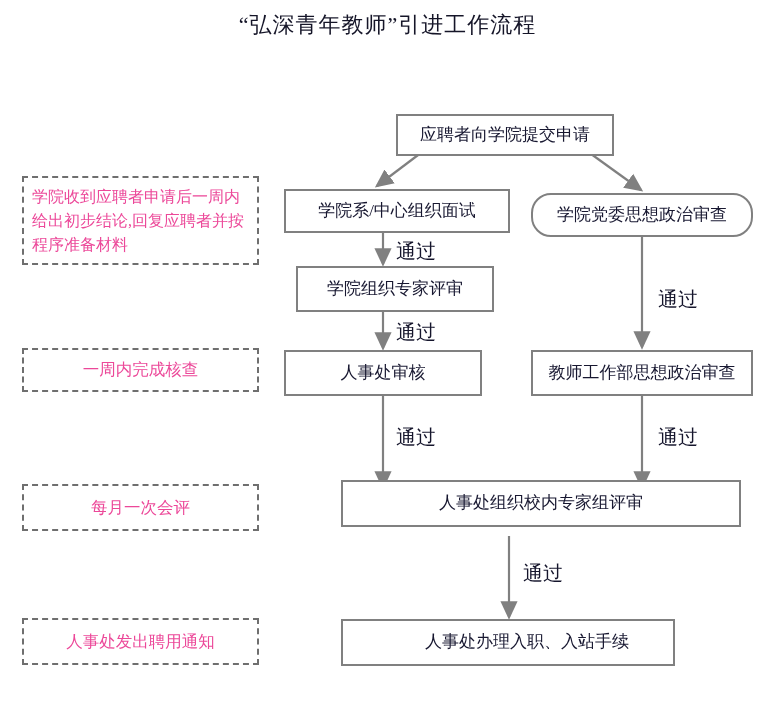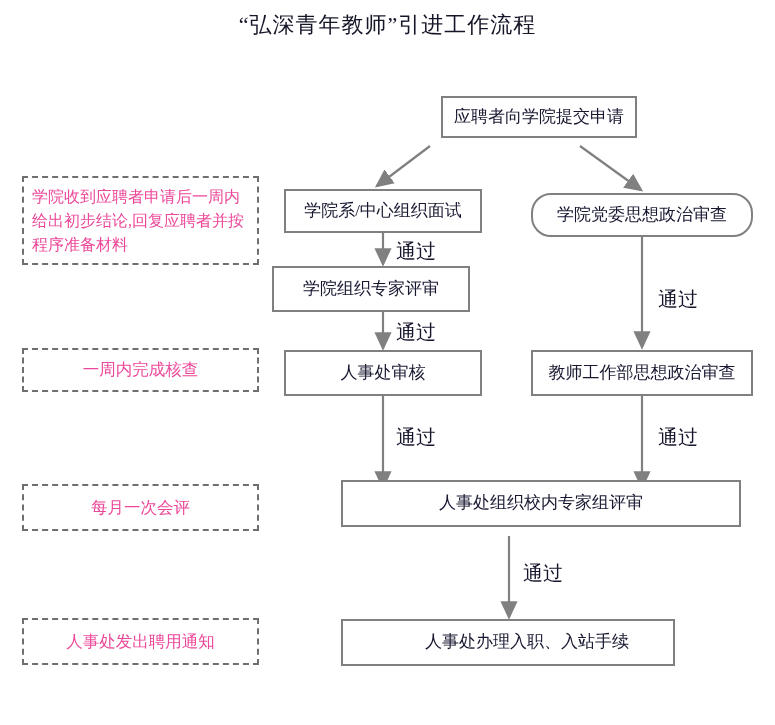--- a/index.html
+++ b/index.html
@@ -109,27 +109,27 @@
 
     <line x1="383" y1="396" x2="383" y2="487" stroke="#808080" stroke-width="2.2" marker-end="url(#arrowhead)"></line>
 
     <line x1="642" y1="237" x2="642" y2="347" stroke="#808080" stroke-width="2.2" marker-end="url(#arrowhead)"></line>
 
     <line x1="642" y1="396" x2="642" y2="487" stroke="#808080" stroke-width="2.2" marker-end="url(#arrowhead)"></line>
 
     <line x1="509" y1="536" x2="509" y2="617" stroke="#808080" stroke-width="2.2" marker-end="url(#arrowhead)"></line>
   </svg>
 
-  <div class="node" style="left:396px; top:96px; width:196px; height:42px;margin-left:45px;">应聘者向学院提交申请</div>
+  <div class="node" style="left:396px; top:114px; width:218px; height:42px;">应聘者向学院提交申请</div>
 
-  <div class="node" style="left:284px; top:189px; width:198px; height:44px;">学院系/中心组织面试</div>
+  <div class="node" style="left:284px; top:189px; width:226px; height:44px;">学院系/中心组织面试</div>
 
   <div class="node" style="left:531px; top:193px; width:222px; height:44px;border-radius:20px;">学院党委思想政治审查</div>
 
-  <div class="node" style="left:272px; top:266px; width:198px; height:46px;">学院组织专家评审</div>
+  <div class="node" style="left:296px; top:266px; width:198px; height:46px;">学院组织专家评审</div>
 
   <div class="node" style="left:284px; top:350px; width:198px; height:46px;">人事处审核</div>
 
   <div class="node" style="left:531px; top:350px; width:222px; height:46px;">教师工作部思想政治审查</div>
 
   <div class="node" style="left:341px; top:480px; width:400px; height:47px;">人事处组织校内专家组评审</div>
 
   <div class="node" style="left:341px; top:619px; width:334px; height:47px;padding-left:44px;">人事处办理入职、入站手续</div>
 
   <div class="note multiline" style="left:22px; top:176px; width:237px; height:89px;">学院收到应聘者申请后一周内给出初步结论,回复应聘者并按程序准备材料</div>

